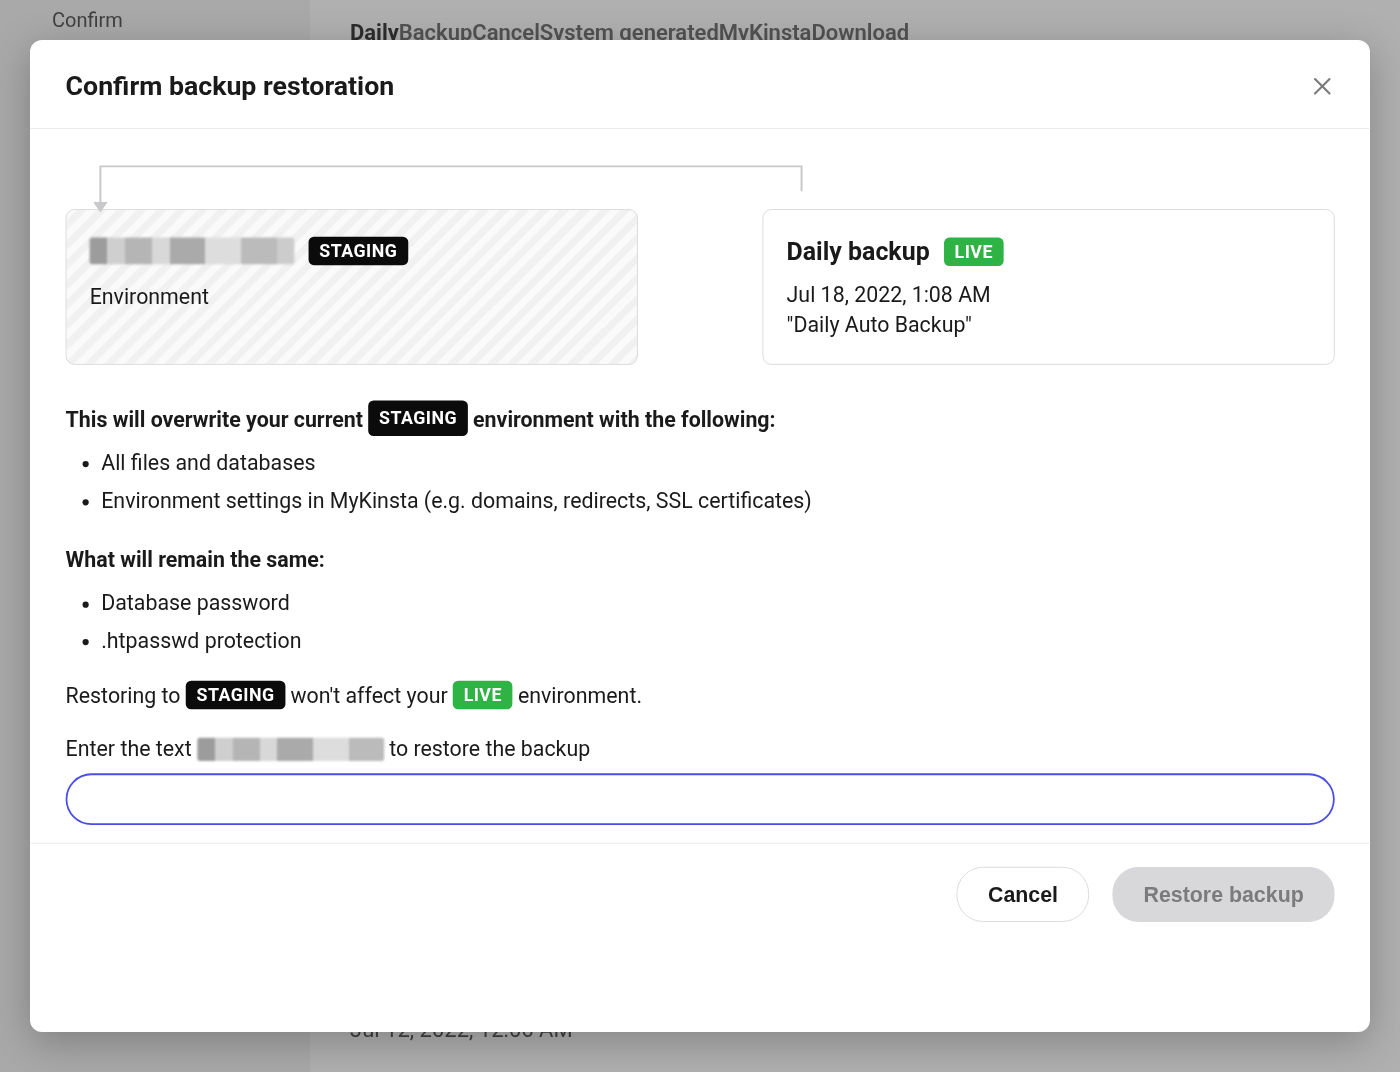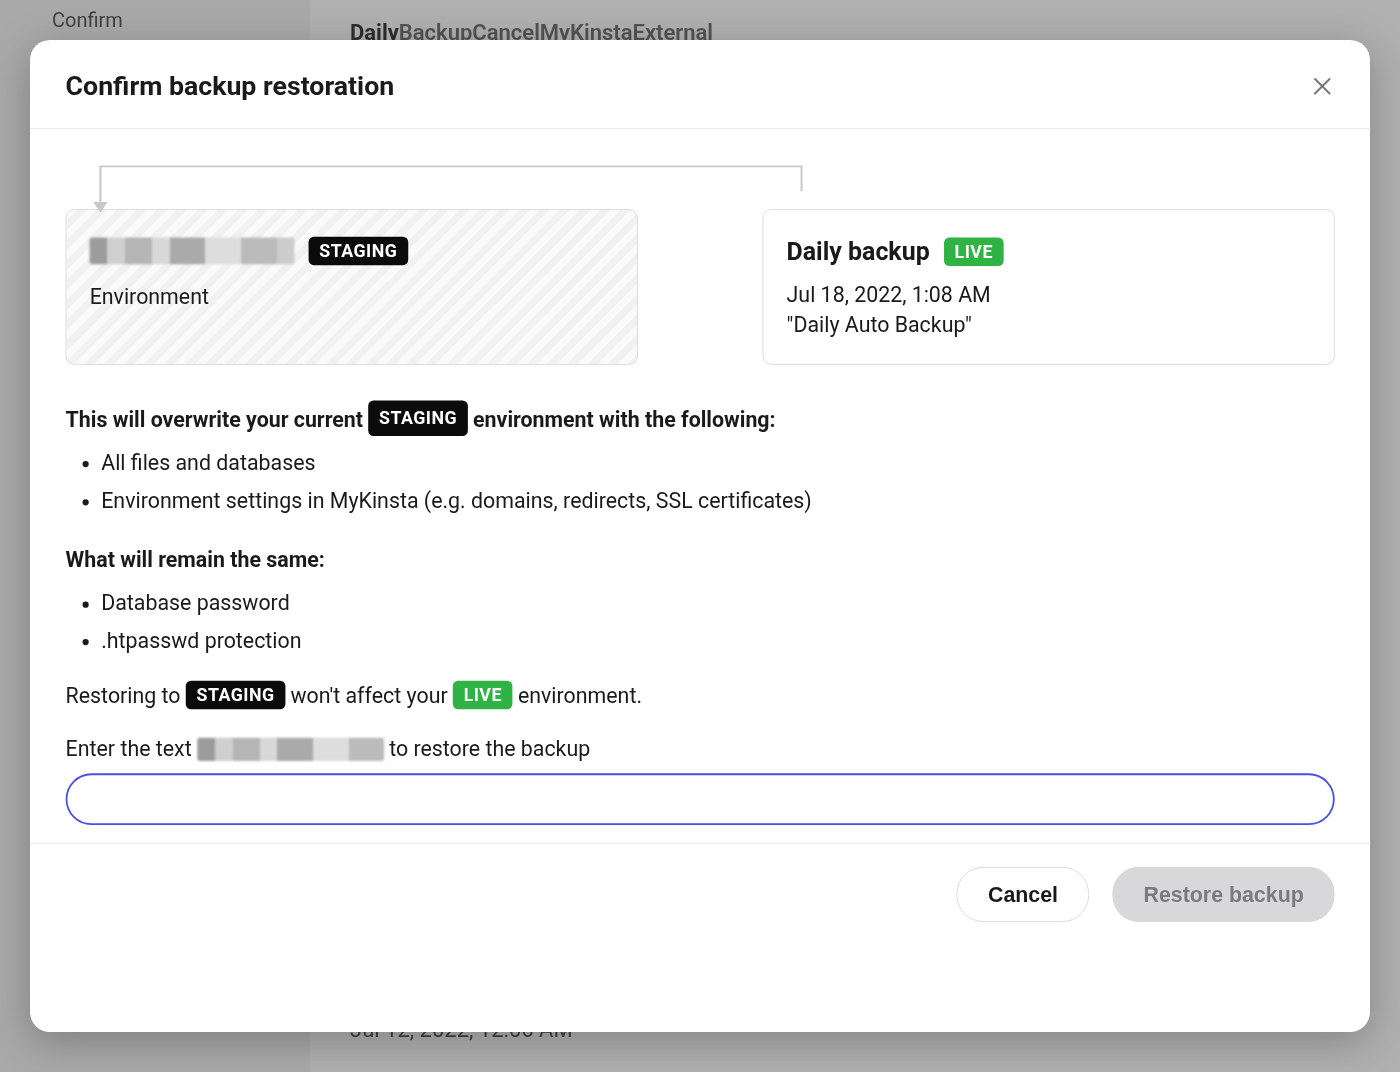--- a/index.html
+++ b/index.html
@@ -11,21 +11,21 @@
   .bg-sidebar { width: 310px; background:#f2f2f2; padding: 8px 52px; font-size:20px; color:#333; }
   .bg-main { flex:1; background:#fff; }
   .bg-tabs { display:flex; padding: 20px 40px; font-size:22px; color:#555; font-weight:600;}
   .bg-tabs .active { color:#111; font-weight:700; border-bottom:3px solid #111; padding-bottom:6px;}
   .bg-date { position:absolute; bottom:30px; left:350px; font-size:22px; color:#333;}
   .overlay { position:absolute; inset:0; background:rgba(80,80,80,0.45); }
 
   
   .modal {
     position:absolute; left:30px; right:30px; top:40px; bottom:40px;
-    background:#fff; border-radius:20px; box-shadow:0 10px 40px rgba(0,0,0,.25);
+    background:#fff; border-radius:12px; box-shadow:0 10px 40px rgba(0,0,0,.25);
     display:flex; flex-direction:column;
   }
   .modal-scale { transform: scale(0.89); transform-origin: top left; width: 112.4%; }
   .modal-header {
     display:flex; align-items:center; justify-content:space-between;
     padding: 34px 40px 30px 40px; border-bottom:1px solid #e9e9ea;
   }
   .modal-title { font-size:30px; font-weight:700; }
   .close { width:28px; height:28px; color:#7a7a7a; cursor:pointer; position:relative; }
   .close svg { width:28px; height:28px; }
@@ -96,22 +96,23 @@
 
 <div class="bg">
   <div class="bg-sidebar">
     <div>Confirm</div>
   </div>
   <div class="bg-main">
     <div class="bg-tabs">
       <span class="active">Daily</span>
       <span>Backup</span>
       <span>Cancel</span>
+      <span>System generated</span>
       <span>MyKinsta</span>
-      <span>External</span>
+      <span>Download</span>
     </div>
   </div>
   <div class="bg-date">Jul 12, 2022, 12:06 AM</div>
 </div>
 <div class="overlay"></div>
 
 <div class="modal">
  <div class="modal-scale">
   <div class="modal-header">
     <div class="modal-title">Confirm backup restoration</div>

